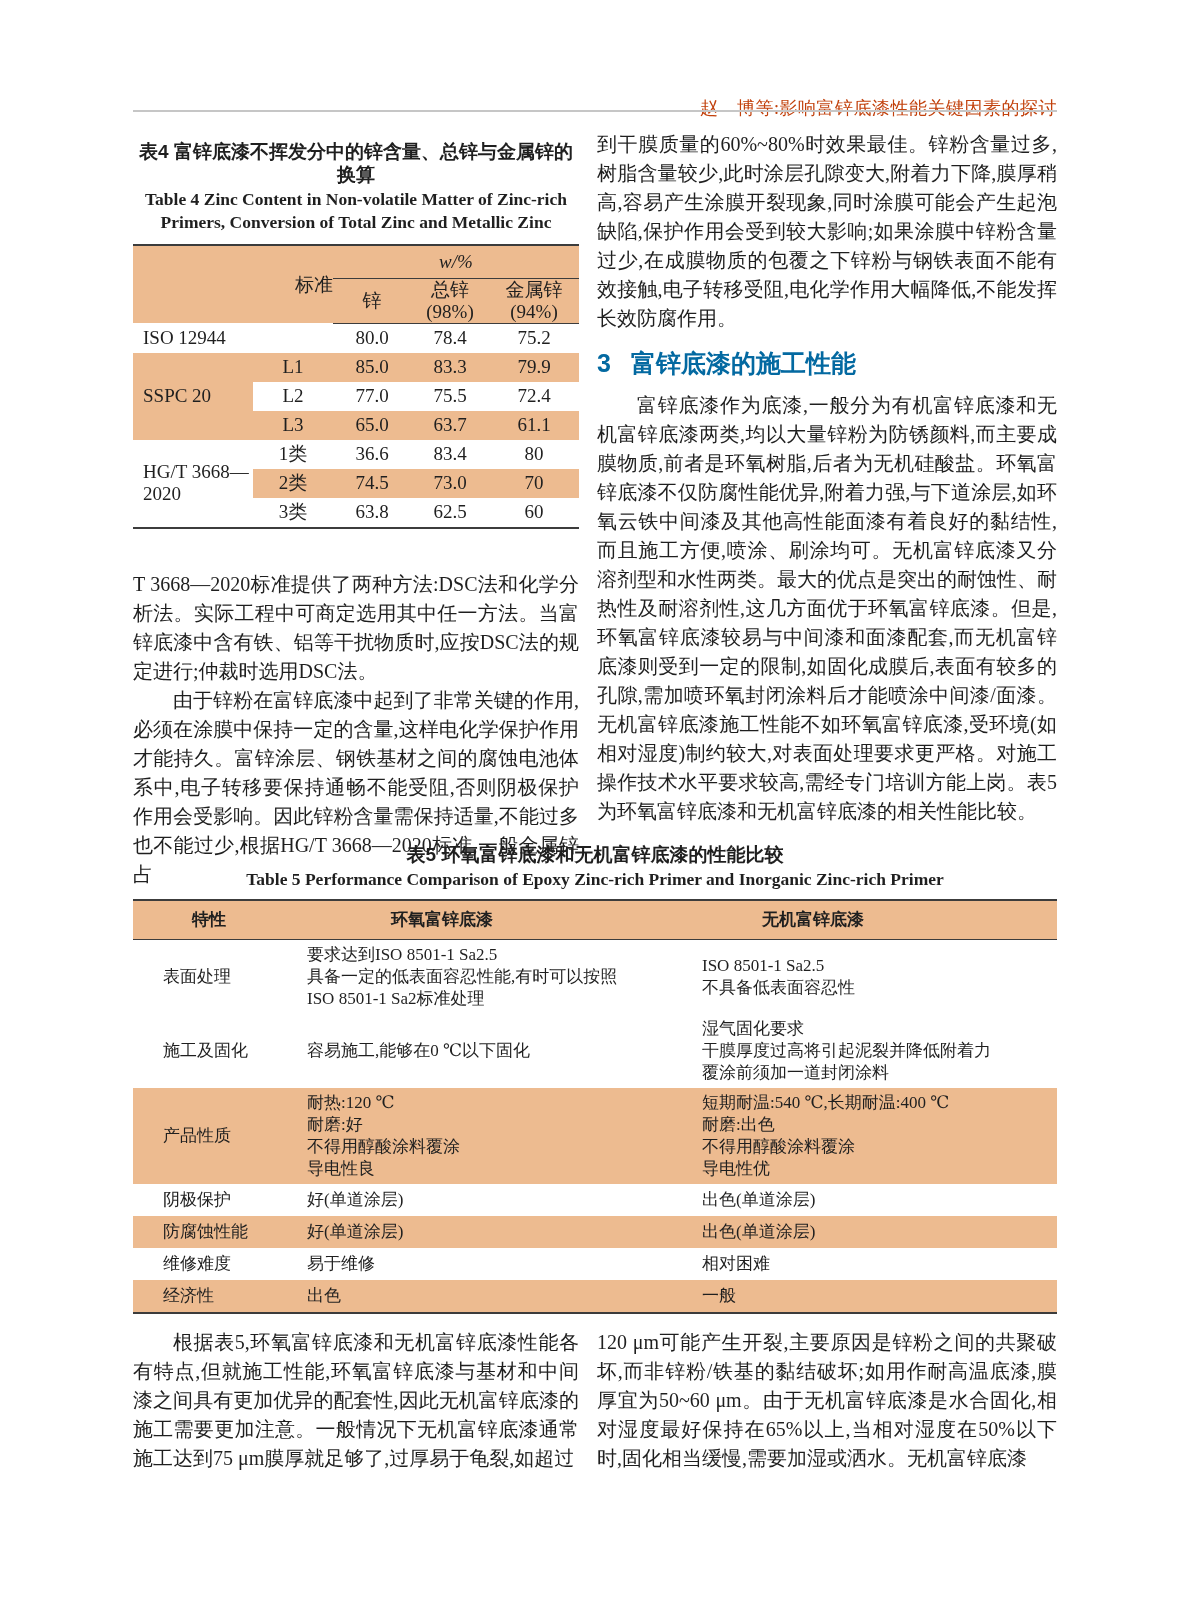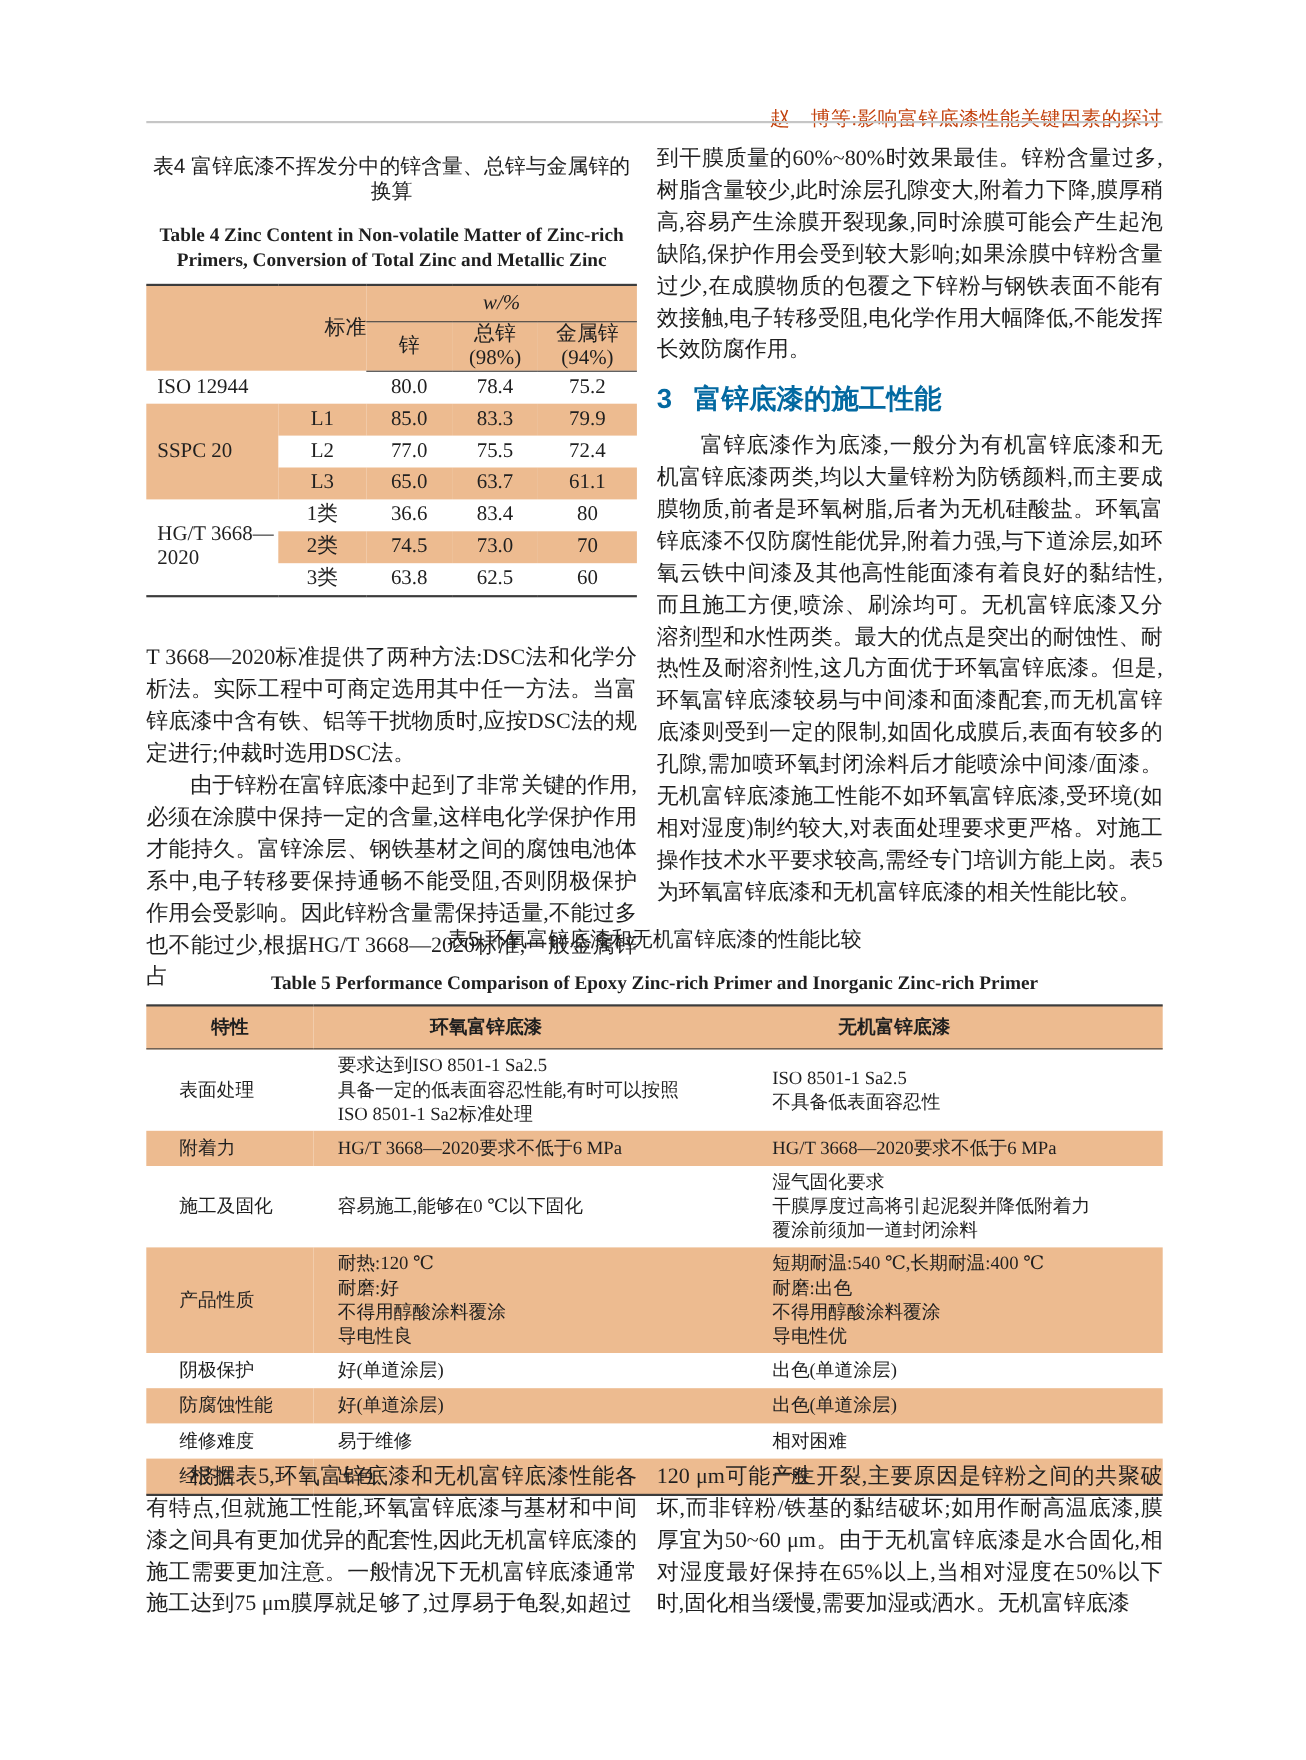--- a/index.html
+++ b/index.html
@@ -19,22 +19,22 @@
   .left-col  { position:absolute; left:133px; top:140px; width:446px; }
   .right-col { position:absolute; left:597px; top:130px; width:460px; }
   .bottom-left  { position:absolute; left:133px; top:1328px; width:446px; }
   .bottom-right { position:absolute; left:597px; top:1328px; width:460px; }
 
   .p { font-size:20px; line-height:29px; text-align:justify; word-break:break-all; }
   .p.indent { text-indent:2em; }
 
   
   .tbl-title-zh { text-align:center; font-family:"Liberation Sans","DejaVu Sans",sans-serif;
-                  font-weight:normal; font-size:19px; line-height:23px; }
-  .tbl-title-en { text-align:center; font-weight:bold; font-size:17.5px; line-height:23px; margin-top:16px; }
+                  font-weight:bold; font-size:19px; line-height:23px; }
+  .tbl-title-en { text-align:center; font-weight:bold; font-size:17.5px; line-height:23px; margin-top:2px; }
 
   
   table.t4 { width:100%; border-collapse:collapse; margin-top:10px; font-size:19px;
              border-top:2px solid #3c3c3c; border-bottom:2px solid #3c3c3c; }
   .t4 td { text-align:center; padding:0; height:29px; line-height:1.15; }
   .t4 .or { background:#edbb90; }
   .t4 .w-cell { height:32px; border-bottom:1px solid #3c3c3c; font-style:italic; }
   .t4 .sub { height:42px; }
   .t4 tr.hdr-end td { border-bottom:1.5px solid #3c3c3c; }
   .t4 .lbl { text-align:left; padding-left:10px; }
@@ -195,25 +195,20 @@
             <div>要求达到ISO 8501-1 Sa2.5</div>
             <div>具备一定的低表面容忍性能,有时可以按照</div>
             <div>ISO 8501-1 Sa2标准处理</div>
           </td>
           <td class="c3">
             <div>ISO 8501-1 Sa2.5</div>
             <div>不具备低表面容忍性</div>
           </td>
         </tr>
 
-        <tr class="or single">
-          <td class="feature">附着力</td>
-          <td class="c2">HG/T 3668—2020要求不低于6 MPa</td>
-          <td class="c3">HG/T 3668—2020要求不低于6 MPa</td>
-        </tr>
 
         <tr>
           <td class="feature">施工及固化</td>
           <td class="c2">容易施工,能够在0 ℃以下固化</td>
           <td class="c3">
             <div>湿气固化要求</div>
             <div>干膜厚度过高将引起泥裂并降低附着力</div>
             <div>覆涂前须加一道封闭涂料</div>
           </td>
         </tr>

